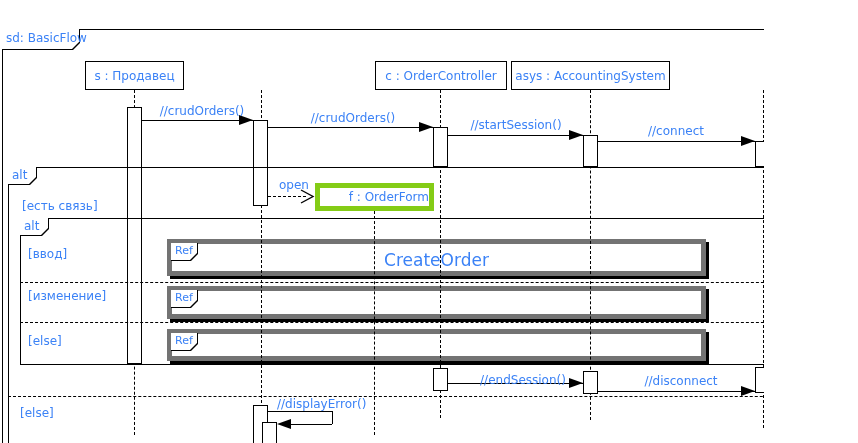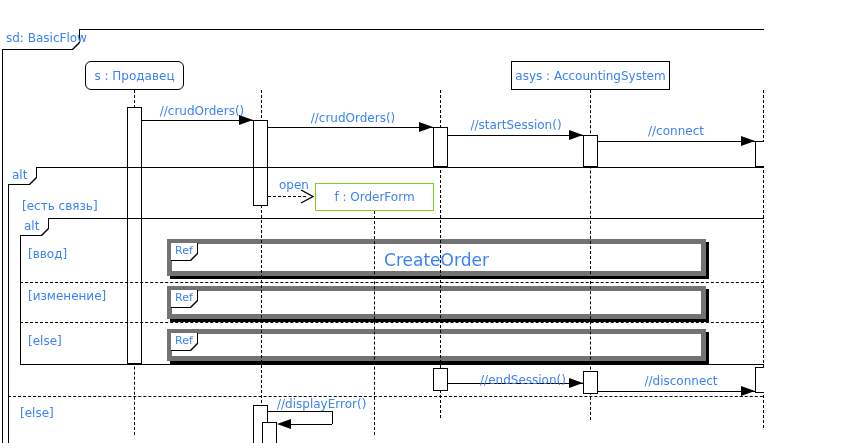--- a/index.html
+++ b/index.html
@@ -33,22 +33,22 @@
   .msg-line{position:absolute;height:0;border-top:1px solid #000;z-index:6;}
   .msg-line.dashed{border-top-style:dashed;}
   .msg-vline{position:absolute;width:0;border-left:1px solid #000;z-index:6;}
   .msg-label{position:absolute;font-size:12px;z-index:8;white-space:nowrap;text-align:center;}
   .arr-r{position:absolute;width:0;height:0;border-top:5px solid transparent;
          border-bottom:5px solid transparent;border-left:14px solid #000;z-index:6;}
   .arr-l{position:absolute;width:0;height:0;border-top:5px solid transparent;
          border-bottom:5px solid transparent;border-right:14px solid #000;z-index:6;}
   .arr-open{position:absolute;z-index:6;}
   
-  .objbox{position:absolute;box-sizing:border-box;border:1px solid #84cc16;background:#fff;z-index:6;
-          display:flex;align-items:center;justify-content:center;font-size:12px;white-space:nowrap;}
+  .objbox{position:absolute;box-sizing:border-box;border:5px solid #84cc16;background:#fff;z-index:6;
+          display:flex;align-items:center;justify-content:flex-end;font-size:12px;white-space:nowrap;}
 </style>
 </head>
 <body>
 
 <div class="canvas">
 
   <div class="frame" style="left:2px;top:1px;width:854px;height:440px;"></div>
   <div class="pent" style="left:2px;top:1px;width:78px;height:21px;">
     <span class="pent-label">sd: BasicFlow</span>
   </div>
@@ -138,20 +138,23 @@
   <div class="msg-line" style="left:598px;top:363px;width:157px;"></div>
   <div class="arr-r" style="left:741px;top:358px;"></div>
   <div class="msg-label" style="left:631px;top:346px;width:100px;">//disconnect</div>
 
   <div class="msg-line" style="left:268px;top:383px;width:64px;"></div>
   <div class="msg-vline" style="left:332px;top:383px;height:13px;"></div>
   <div class="msg-line" style="left:289px;top:396px;width:43px;"></div>
   <div class="arr-l" style="left:277px;top:391px;"></div>
   <div class="msg-label" style="left:277px;top:369px;">//displayError()</div>
 
-  <div class="head" style="left:85px;width:99px;border-radius:6px;">
+  <div class="head" style="left:85px;width:99px;">
     <span>s : Продавец</span>
+  </div>
+  <div class="head" style="left:375px;width:132px;">
+    <span>c : OrderController</span>
   </div>
   <div class="head" style="left:511px;width:159px;">
     <span>asys : AccountingSystem</span>
   </div>
 
 </div>
 
 </body></html>

